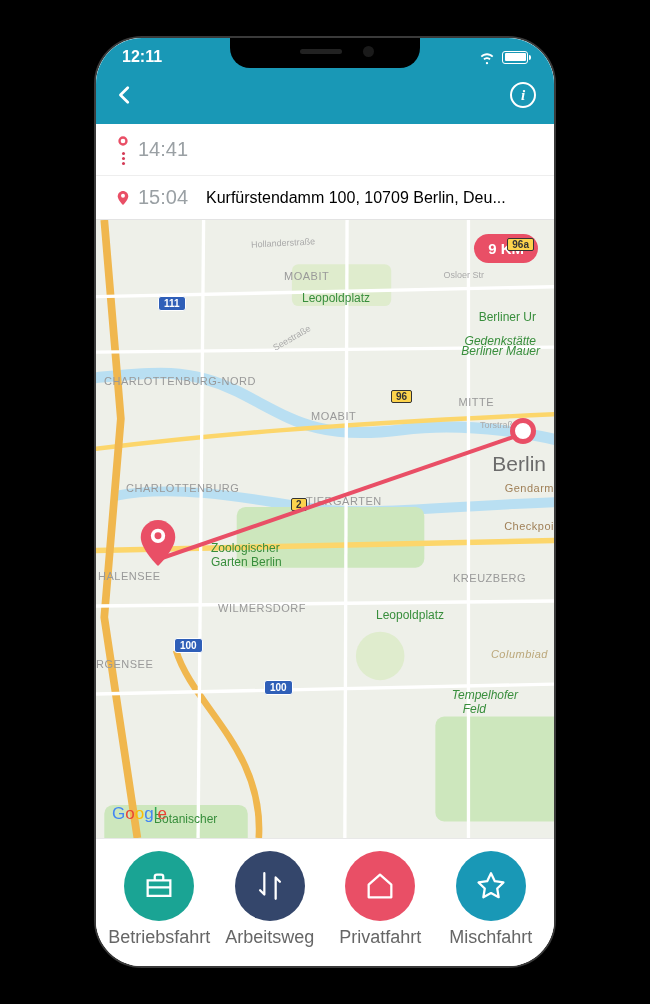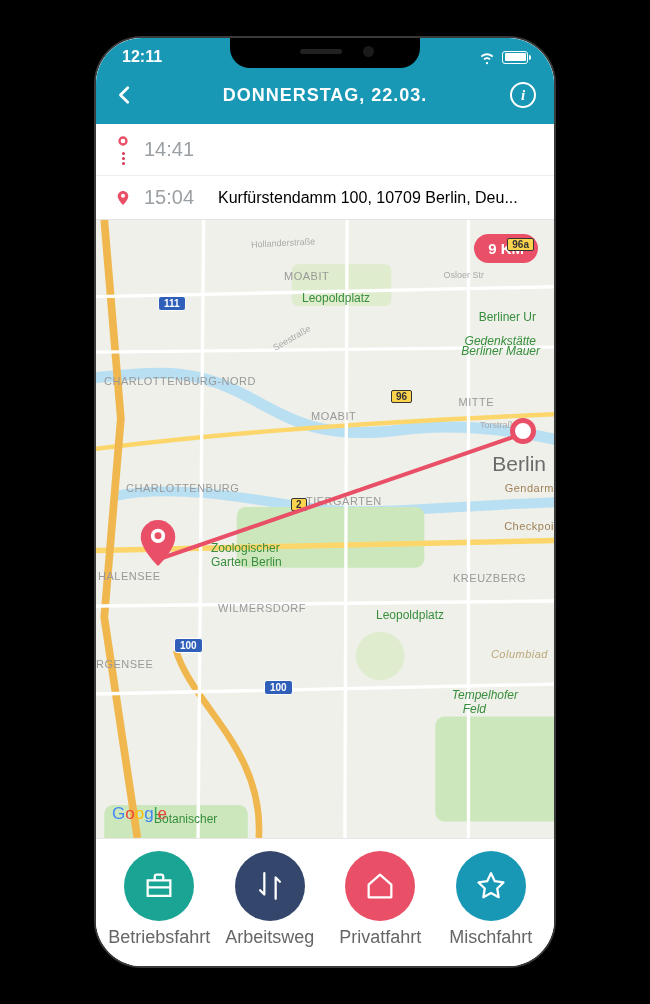--- a/index.html
+++ b/index.html
@@ -99,21 +99,21 @@
 .nav-title { font-size: 18px; font-weight: 700; letter-spacing: 1px; text-align: center; flex: 1; }
 .nav-info {
   width: 26px; height: 26px; border: 2px solid #fff; border-radius: 50%;
   display:flex; align-items:center; justify-content:center;
   font-family: Georgia, serif; font-style: italic; font-size: 15px; font-weight: 600;
 }
 
 
 .trip-rows { background:#fff; border-bottom:1px solid #e3e3e3; }
 .trip-row {
-  display:flex; align-items:center; padding: 10px 16px 10px 18px; gap: 12px;
+  display:flex; align-items:center; padding: 10px 16px 10px 18px; gap: 6px;
 }
 .trip-row + .trip-row { border-top: 1px solid #eee; }
 .pin-col { width: 18px; display:flex; flex-direction:column; align-items:center; }
 .pin { width: 14px; height: 14px; }
 .dots { display:flex; flex-direction:column; gap:2px; margin-top:4px; }
 .dots span { width:3px; height:3px; background:#d43a55; border-radius:50%; }
 .trip-time { color:#9aa0a4; font-size: 20px; width: 62px; }
 .trip-addr { flex:1; white-space: nowrap; overflow:hidden; text-overflow: ellipsis; font-size: 16px; }
 .addr-start { color:#b7bdc1; }
 .addr-end { color:#000000; }
@@ -202,21 +202,20 @@
                 <div class="battery-fill"></div>
               </div>
           </div>
         </div>
         <div class="navbar">
           <div class="nav-back">
             <svg viewBox="0 0 24 24" width="22" height="22">
               <path fill="none" stroke="#fff" stroke-width="3" stroke-linecap="round" stroke-linejoin="round" d="M15 4 7 12l8 8"></path>
             </svg>
           </div>
-          <div class="nav-title">DONNERSTAG, 22.03.</div>
           <div class="nav-info">
             <span>i</span>
           </div>
         </div>
       </div>
 
       <div class="trip-rows">
         <div class="trip-row">
           <div class="pin-col">
             <svg class="pin" viewBox="0 0 24 24">

